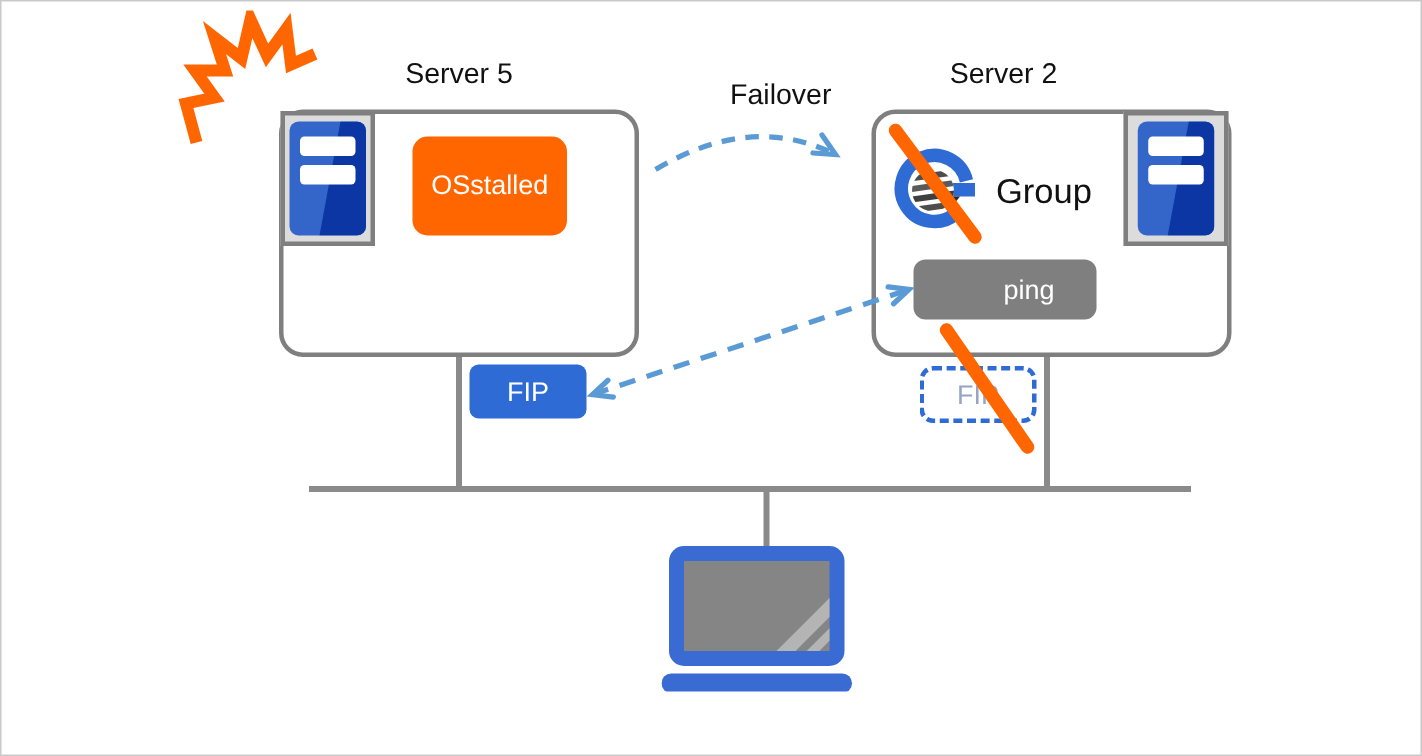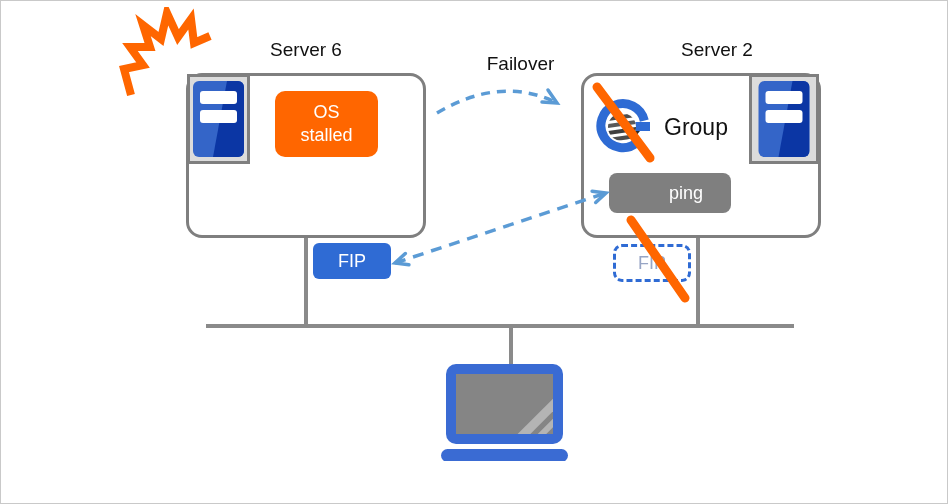--- a/index.html
+++ b/index.html
@@ -1,38 +1,38 @@
 <!DOCTYPE html>
 <html><head>
 <meta charset="utf-8">
 <style>
   html,body{margin:0;padding:0;background:#fff;font-family:"Liberation Sans",sans-serif;}
   #canvas{position:relative;width:946px;height:502px;border:1px solid #c9c9c9;background:#fff;overflow:hidden;}
   .abs{position:absolute;}
   .label{color:#111;font-size:19px;text-align:center;white-space:nowrap;}
   .node-box{border:3px solid #7f7f7f;border-radius:16px;background:#fff;box-sizing:border-box;}
   .icon-frame{background:#dcdcdc;border:3px solid #7f7f7f;box-sizing:border-box;display:flex;align-items:center;justify-content:center;}
-  .os-stalled{background:#FF6600;border-radius:10px;color:#fff;font-size:18px;line-height:1.3;display:flex;flex-direction:column;align-items:center;justify-content:center;text-align:center;}
+  .os-stalled{background:#FF6600;border-radius:10px;color:#fff;font-size:18px;line-height:1.3;display:flex;flex-direction:row;align-items:center;justify-content:center;text-align:center;}
   .ping-box{background:#7f7f7f;border-radius:8px;color:#fff;font-size:18px;display:flex;align-items:center;justify-content:center;}
   .fip-active{background:#2f6bd4;border-radius:6px;color:#fff;font-size:18px;display:flex;align-items:center;justify-content:center;}
   .fip-standby{background:#fff;border:3px dashed #2f6bd4;border-radius:9px;color:#97a5c5;font-size:18px;display:flex;align-items:center;justify-content:center;box-sizing:border-box;}
   .net-line{background:#8a8a8a;}
   .group-label{color:#111;font-size:23px;}
 </style>
 </head>
 <body>
 
 <div id="canvas">
 
   <svg class="abs" style="left:116px;top:6px;" width="100" height="94" viewBox="0 0 100 94">
     <polyline points="14,88 7,62 26,58 13,40 33,40 26,18 44,32 50,6 61,30 74,12 77,36 93,29" fill="none" stroke="#FF6600" stroke-width="8" stroke-linejoin="miter" stroke-miterlimit="10"></polyline>
   </svg>
 
-  <div class="abs label" style="left:185px;top:38px;width:240px;">Server 6</div>
-  <div class="abs label" style="left:596px;top:38px;width:240px;">Server 2</div>
+  <div class="abs label" style="left:185px;top:38px;width:240px;">Server 5</div>
+  <div class="abs label" style="left:548px;top:38px;width:240px;">Server 2</div>
   <div class="abs label" style="left:452px;top:52px;width:135px;">Failover</div>
 
   <div class="abs node-box" style="left:185px;top:72px;width:240px;height:165px;"></div>
 
   <div class="abs node-box" style="left:580px;top:72px;width:240px;height:165px;"></div>
 
   <div class="abs net-line" style="left:205px;top:323px;width:588px;height:4px;"></div>
   <div class="abs net-line" style="left:303px;top:237px;width:4px;height:86px;"></div>
   <div class="abs net-line" style="left:695px;top:237px;width:4px;height:86px;"></div>
   <div class="abs net-line" style="left:508px;top:327px;width:4px;height:36px;"></div>

